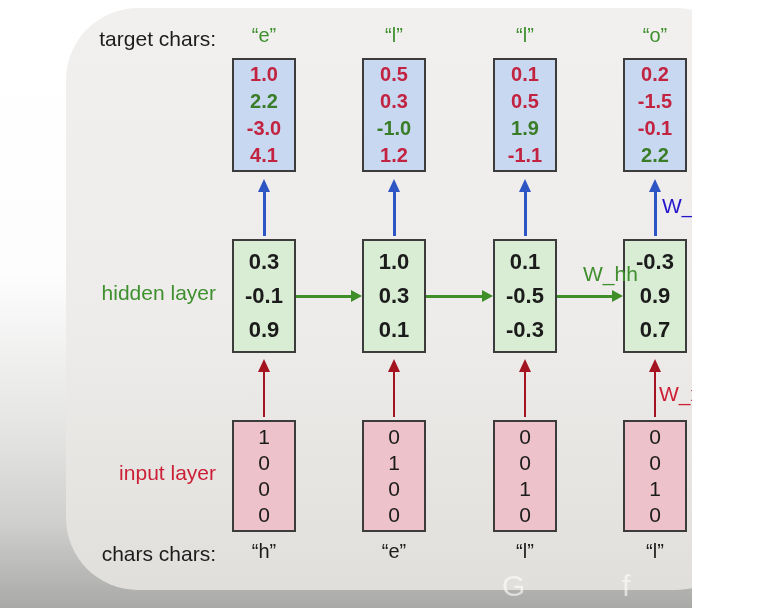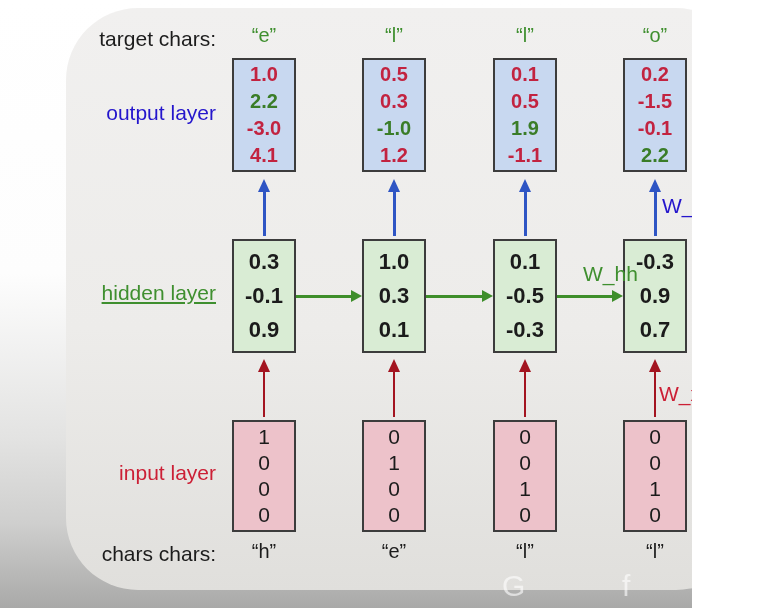--- a/index.html
+++ b/index.html
@@ -11,21 +11,21 @@
   .panel{
     position:absolute;left:66px;top:8px;width:682px;height:582px;border-radius:72px;
     background:linear-gradient(180deg,#f1f0ef 0%,#edecea 55%,#e0dfdc 100%);
   }
   .side-label{
     position:absolute;left:40px;width:176px;text-align:right;
     font-size:21px;color:#1c1c1c;white-space:nowrap;
   }
   .lbl-target{top:27px;}
   .lbl-output{top:101px;color:var(--blue-label);}
-  .lbl-hidden{top:281px;color:var(--green-label);text-decoration:underline;}
+  .lbl-hidden{top:281px;color:var(--green-label);}
   .lbl-input{top:461px;color:var(--red-label);}
   .lbl-inchars{top:542px;}
   .col{position:absolute;top:0;width:64px;height:608px;}
   .tchar{position:absolute;top:24px;width:100%;text-align:center;font-size:20px;color:var(--green-label);}
   .ichar{position:absolute;top:540px;width:100%;text-align:center;font-size:20px;color:#1c1c1c;}
   .nbox{position:absolute;left:0;width:64px;box-sizing:border-box;border:2px solid var(--box-border);
         display:flex;flex-direction:column;align-items:center;justify-content:center;}
   .obox{top:58px;height:114px;background:var(--out-bg);}
   .obox .val{font-size:20px;font-weight:700;line-height:27px;}
   .hbox{top:239px;height:114px;background:var(--hid-bg);}
@@ -54,21 +54,20 @@
   .wm-g{left:502px;}
   .wm-f{left:622px;}
 </style>
 </head>
 <body>
 
 <div class="screen">
   <div class="panel"></div>
 
   <div class="side-label lbl-target">target chars:</div>
-  <div class="side-label lbl-output">output layer</div>
   <div class="side-label lbl-hidden">hidden layer</div>
   <div class="side-label lbl-input">input layer</div>
   <div class="side-label lbl-inchars">chars chars:</div>
 
   <div id="columns-root">
       <div class="col" style="left: 232px;">
         <div class="tchar">“e”</div>
         <div class="nbox obox">
           <div class="val c-red">1.0</div>
           <div class="val c-green">2.2</div>

